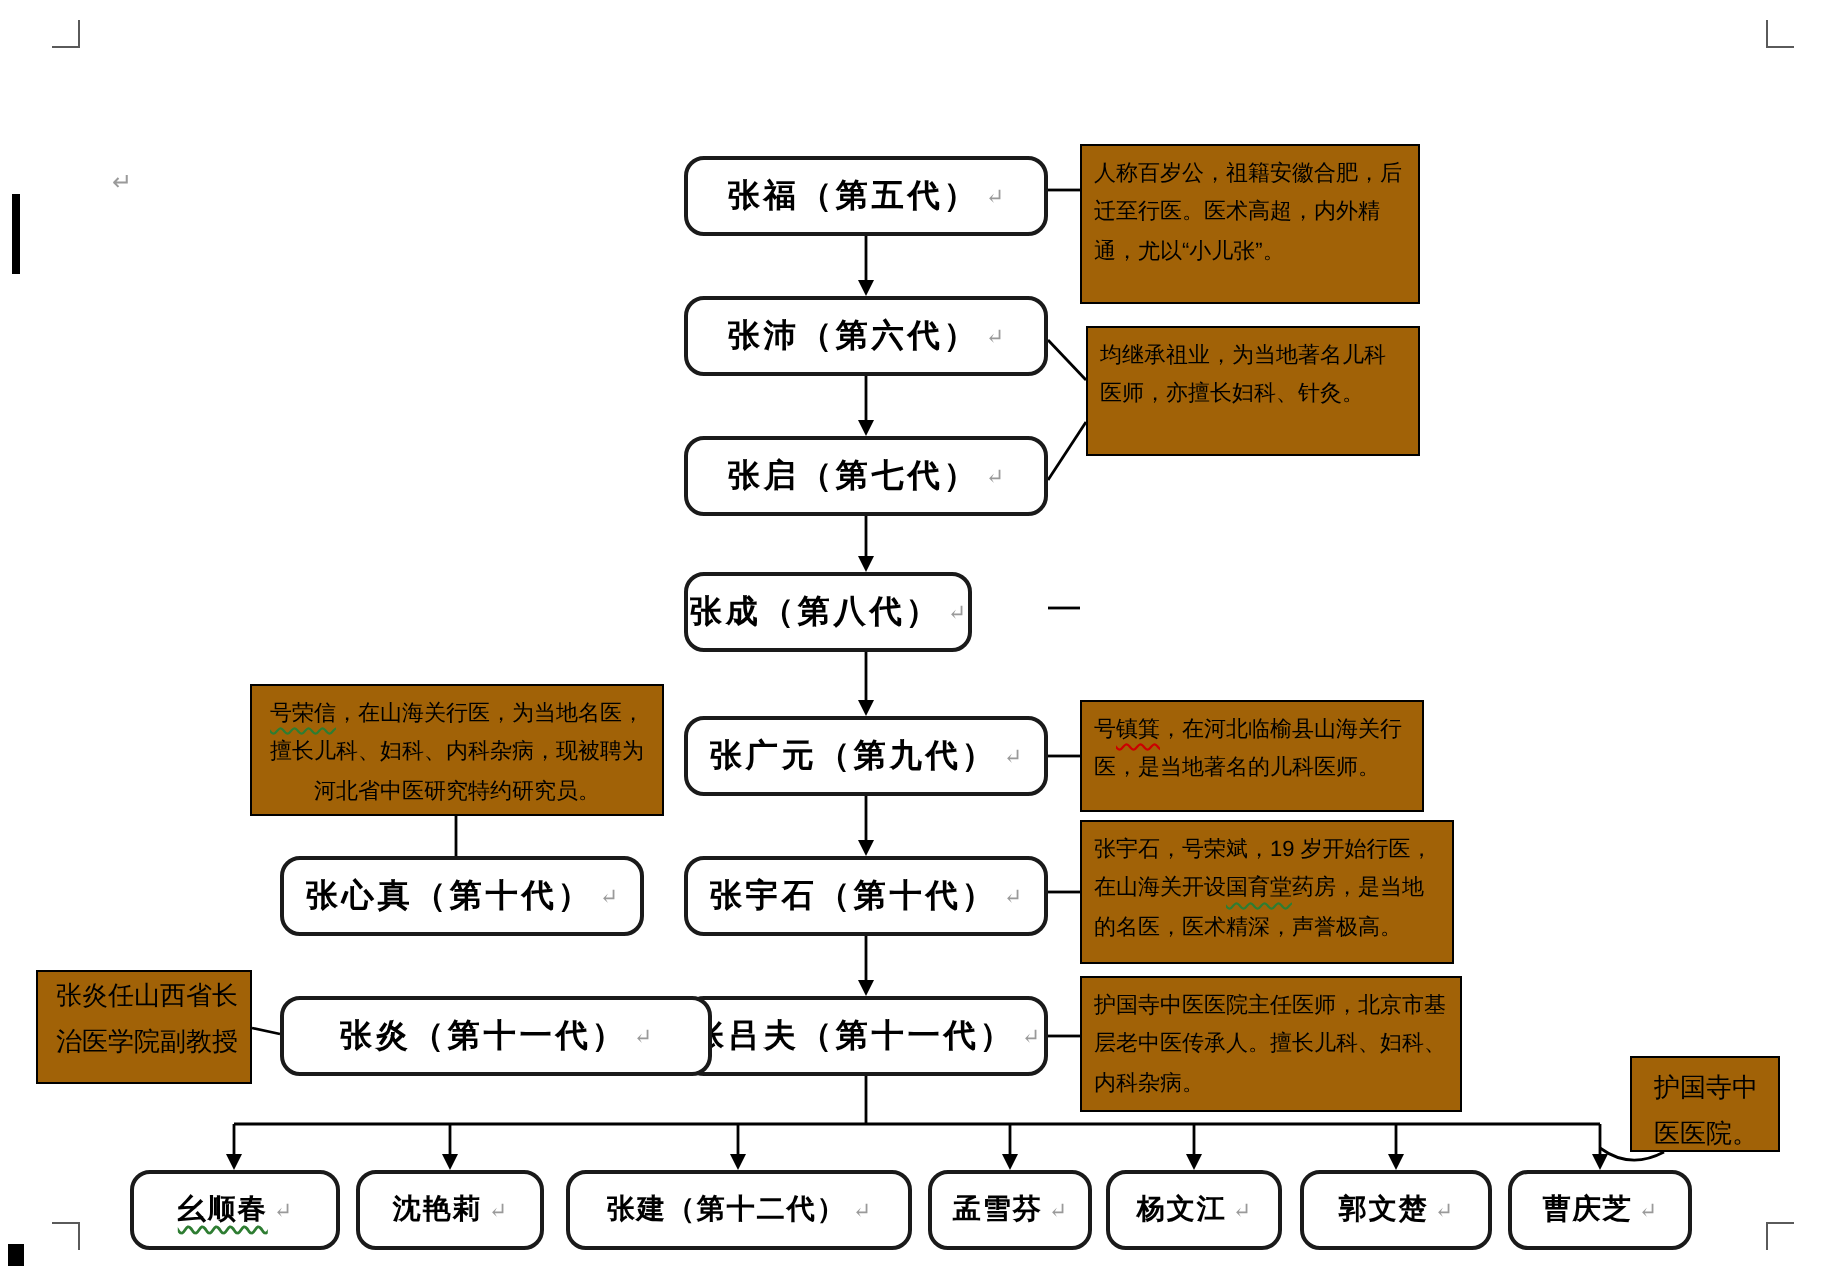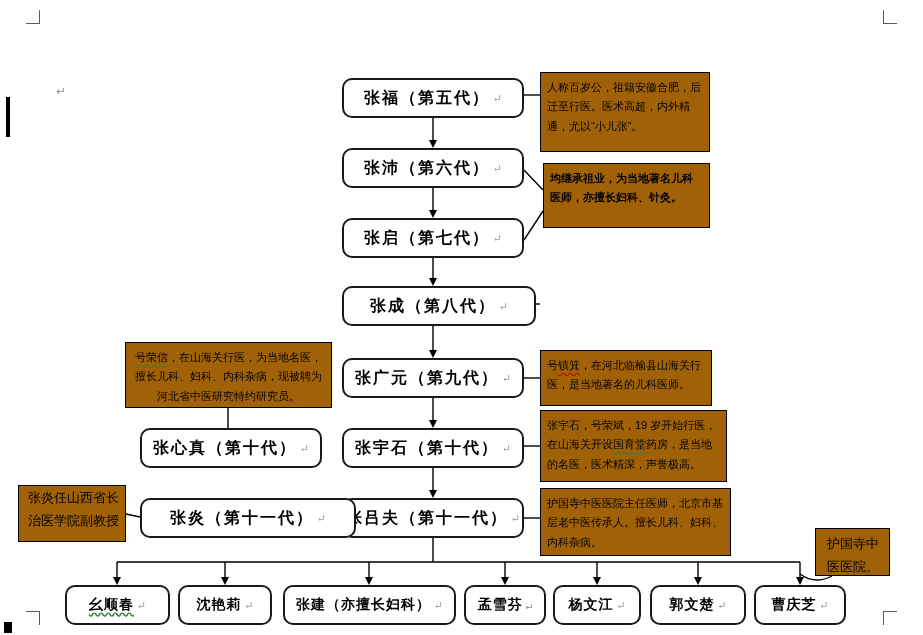--- a/index.html
+++ b/index.html
@@ -40,38 +40,38 @@
     background: #a16207;
     font-size: 11px;
     line-height: 1.75;
     padding: 5px 6px;
     font-family: "Liberation Sans", "DejaVu Sans", sans-serif;
   }
   
   .c1 { left:342px; top: 78px; width:182px; height:40px; }
   .c2 { left:342px; top:148px; width:182px; height:40px; }
   .c3 { left:342px; top:218px; width:182px; height:40px; }
-  .c4 { left:342px; top:286px; width:194px; height:40px; }
+  .c4 { left:342px; top:286px; width:144px; height:40px; }
   .c5 { left:342px; top:358px; width:182px; height:40px; }
   .c6 { left:342px; top:428px; width:182px; height:40px; }
   .c7 { left:342px; top:498px; width:182px; height:40px; }
   
   .s1 { left:140px; top:428px; width:182px; height:40px; }
   .s2 { left:140px; top:498px; width:216px; height:40px; }
   
   .b1 { left: 65px; top:585px; width:105px; height:40px; }
   .b2 { left:178px; top:585px; width: 94px; height:40px; }
   .b3 { left:283px; top:585px; width:173px; height:40px; }
-  .b4 { left:464px; top:585px; width: 82px; height:40px;font-family:Liberation Mono, monospace; }
+  .b4 { left:464px; top:585px; width: 82px; height:40px; }
   .b5 { left:553px; top:585px; width: 88px; height:40px; }
   .b6 { left:650px; top:585px; width: 96px; height:40px; }
   .b7 { left:754px; top:585px; width: 92px; height:40px; }
   
   .r1 { left:540px; top: 72px; width:170px; height:80px; }
-  .r2 { left:543px; top:163px; width:167px; height:65px;font-weight:bold; }
+  .r2 { left:543px; top:163px; width:167px; height:65px; }
   .r3 { left:540px; top:277px; width:173px; height:53px; }
   .r4 { left:540px; top:350px; width:172px; height:56px; }
   .r5 { left:540px; top:410px; width:187px; height:72px; }
   .r6 { left:540px; top:488px; width:191px; height:68px; }
   .l1 { left:125px; top:342px; width:207px; height:66px; text-align:center; }
   .l2 { left: 18px; top:485px; width:108px; height:57px; font-size:13px; padding-top:1px; padding-left:9px; }
   .rb { left:815px; top:528px; width: 75px; height:48px; font-size:13px; padding-top:4px; padding-left:11px; }
   
   .corner { position:absolute; width:14px; height:14px; border-color:#5a5a5a; border-style:solid; border-width:0; }
   .corner.tl { left:26px;  top:10px;   border-right-width:1px; border-bottom-width:1px; }
@@ -188,21 +188,21 @@
 
   <div class="node small b1">
       <span class="wavy-green">幺顺春</span>
       <span class="pmark">↵</span>
     </div>
   <div class="node small b2">
       <span>沈艳莉</span>
       <span class="pmark">↵</span>
     </div>
   <div class="node small b3">
-      <span>张建（亦擅长妇科）</span>
+      <span>张建（第十二代）</span>
       <span class="pmark">↵</span>
     </div>
   <div class="node small b4">
       <span>孟雪芬</span>
       <span class="pmark">↵</span>
     </div>
   <div class="node small b5">
       <span>杨文江</span>
       <span class="pmark">↵</span>
     </div>

